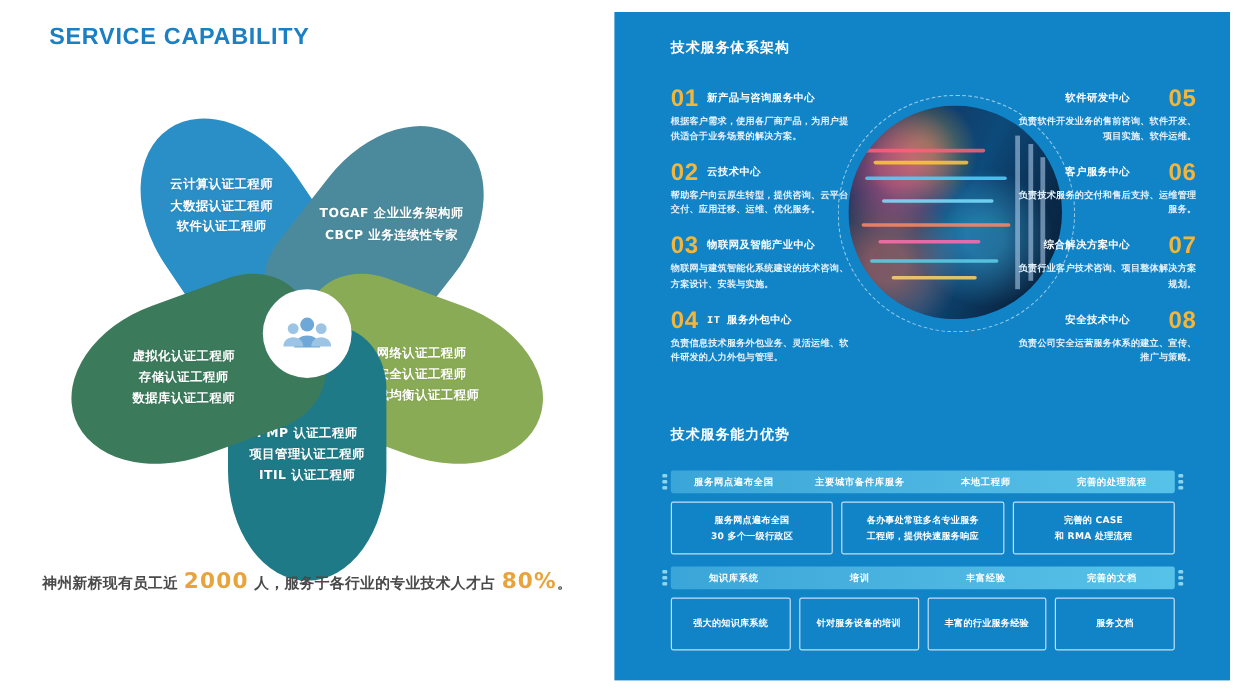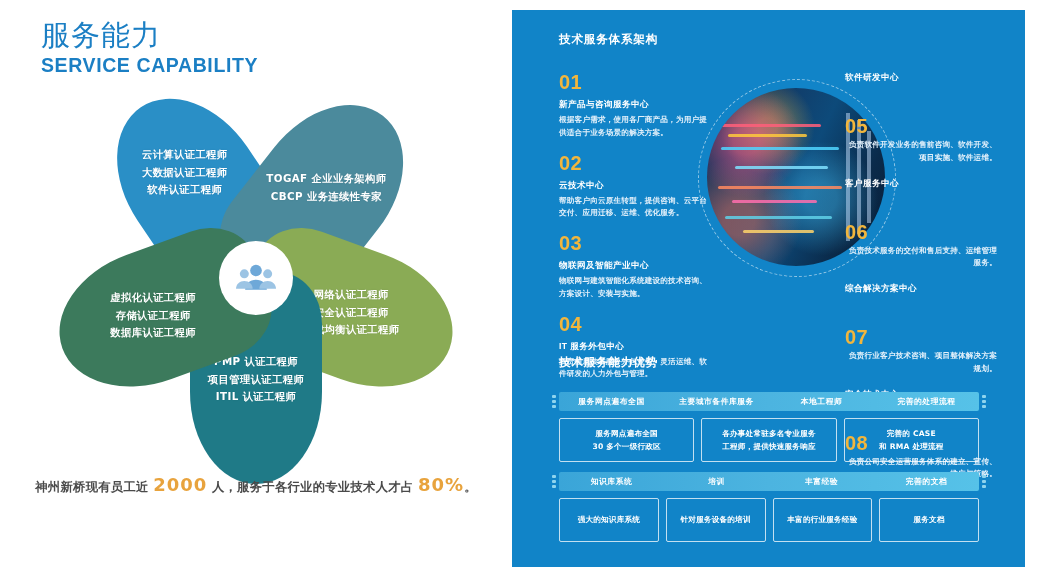--- a/index.html
+++ b/index.html
@@ -98,29 +98,29 @@
   .circle-img .rack{position:absolute;width:4px;background:rgba(200,225,255,.5);}
   .circle-ring{
     position:absolute;left:186px;top:69px;width:196px;height:196px;border-radius:50%;
     border:1.6px dashed rgba(255,255,255,.55);
   }
 
   
   .items-left{position:absolute;left:47px;top:62px;width:152px;}
   .items-right{position:absolute;right:28px;top:62px;width:152px;text-align:right;}
   .item{margin-bottom:13px;}
-  .item-head{display:flex;align-items:flex-start;gap:7px;flex-direction:column;}
+  .item-head{display:flex;align-items:center;gap:7px;}
   .items-right .item-head{justify-content:flex-end;gap:32px;}
   .item-num{
     font-size:20px;font-weight:700;color:#f2b63c;letter-spacing:.5px;line-height:1;
     font-family:"Liberation Sans",sans-serif;
   }
   .item-name{
     font-size:8.6px;font-weight:700;color:#ffffff;letter-spacing:.4px;
-    font-family:Liberation Sans, sans-serif;
+    font-family:Liberation Mono, monospace;
   }
   .item-desc{
     margin-top:3px;font-size:7.6px;line-height:1.68;color:#e4f1fb;font-weight:700;
     letter-spacing:.2px;
     font-family:"DejaVu Sans","Liberation Sans",sans-serif;
   }
 
   
   .adv-title{
     position:absolute;left:47px;top:345px;color:#ffffff;font-weight:700;
@@ -152,21 +152,20 @@
   }
 </style>
 </head>
 <body>
 
 <div class="page">
 
   <div class="left-panel">
 
     <div class="title-block">
-      <div class="title-cn">服务能力</div>
       <div class="title-en">SERVICE CAPABILITY</div>
     </div>
 
     <div class="flower">
 
       <div class="petal p1">
         <div class="ptxt">云计算认证工程师<br>大数据认证工程师<br>软件认证工程师</div>
       </div>
 
       <div class="petal p2">

